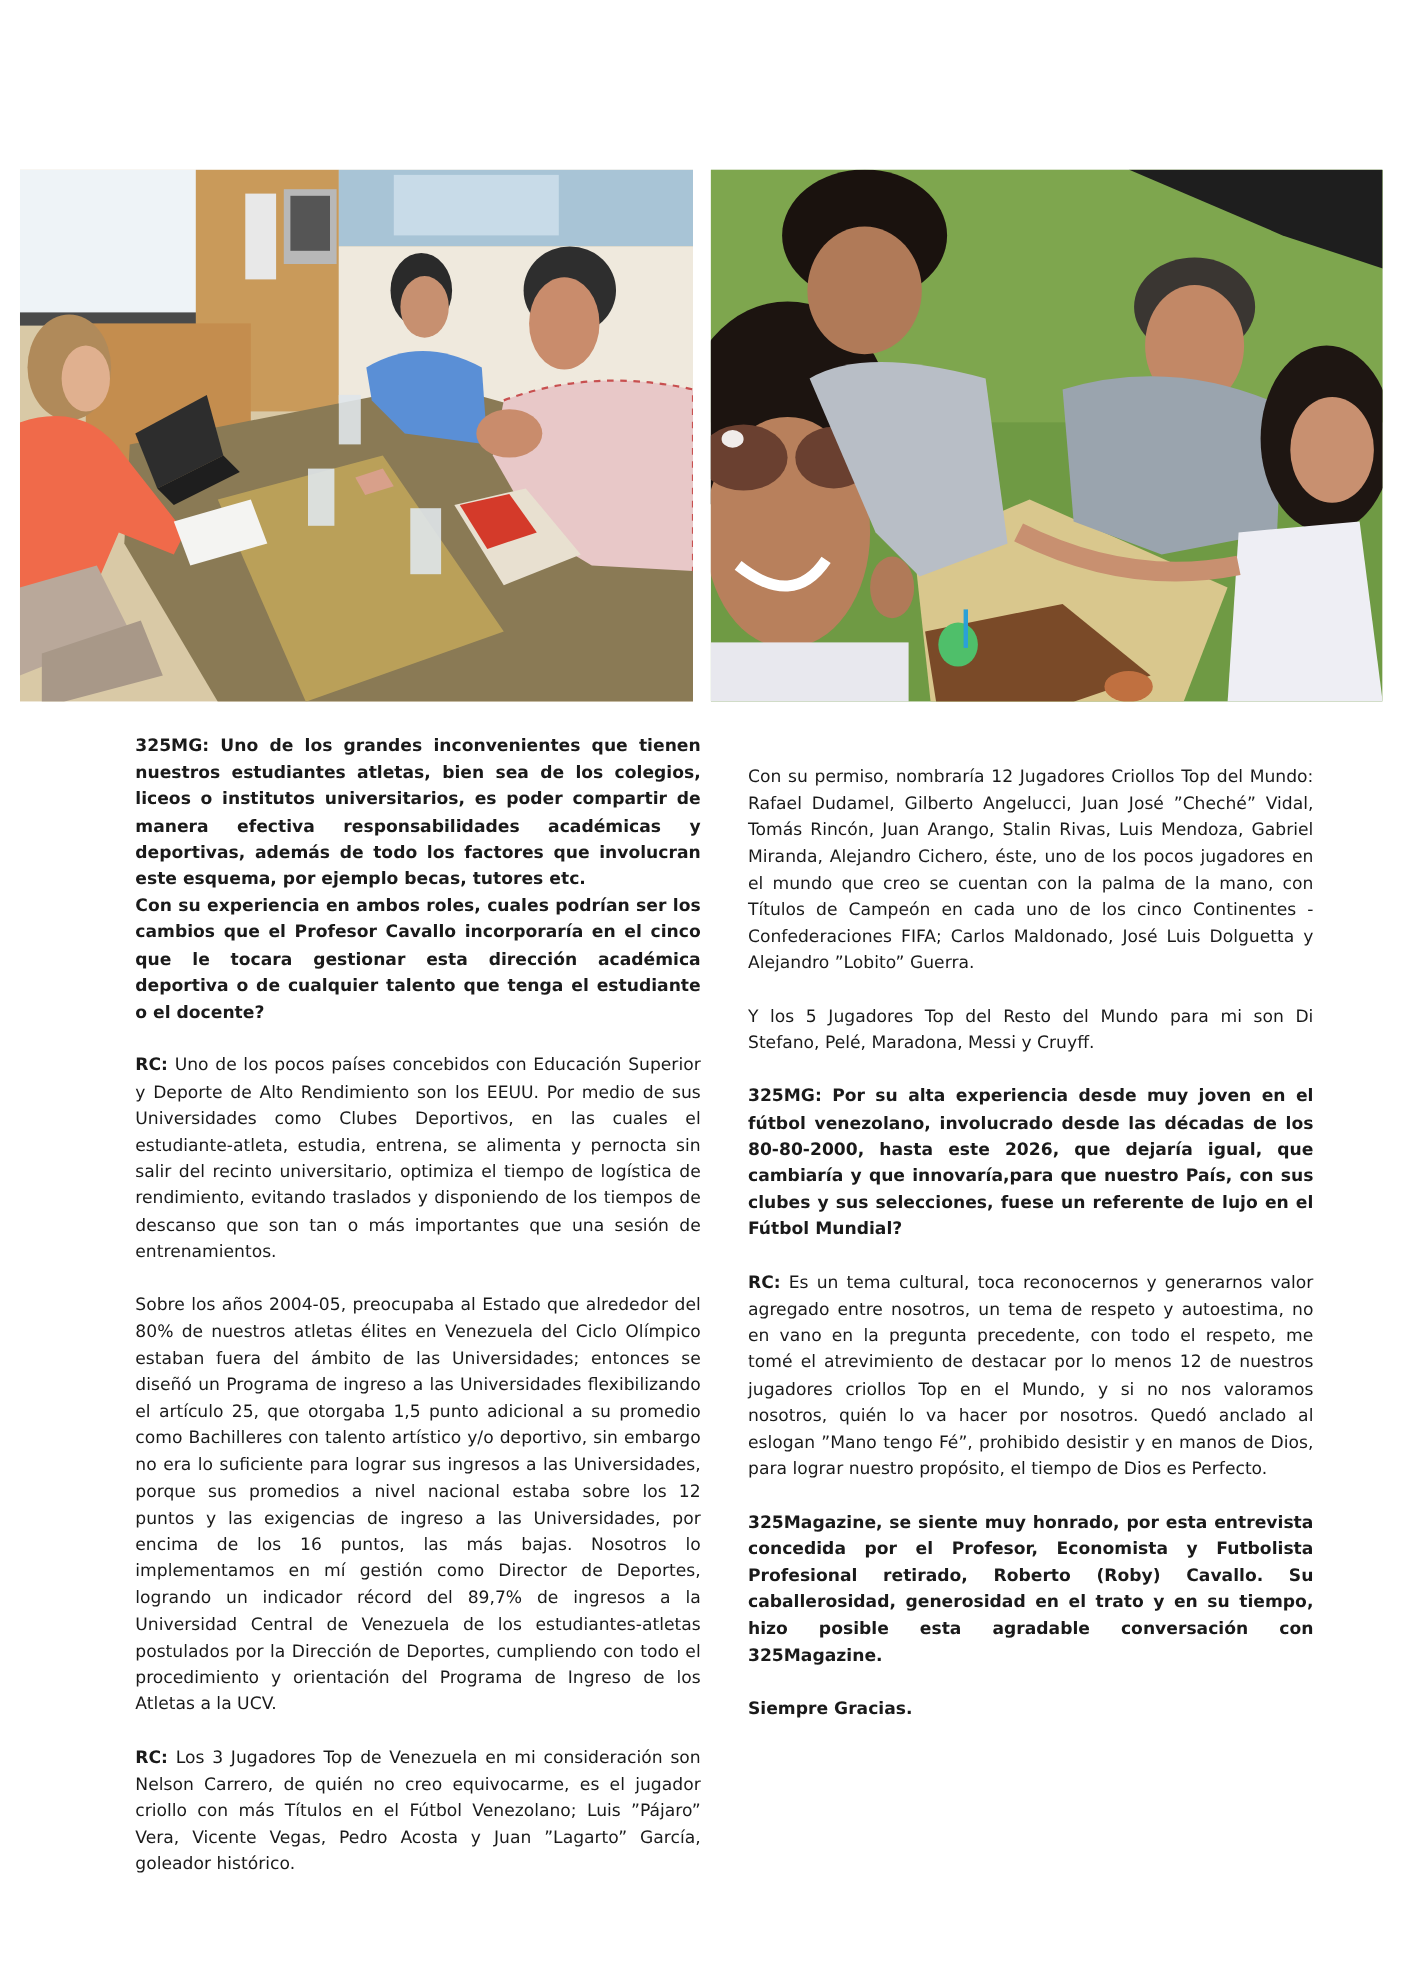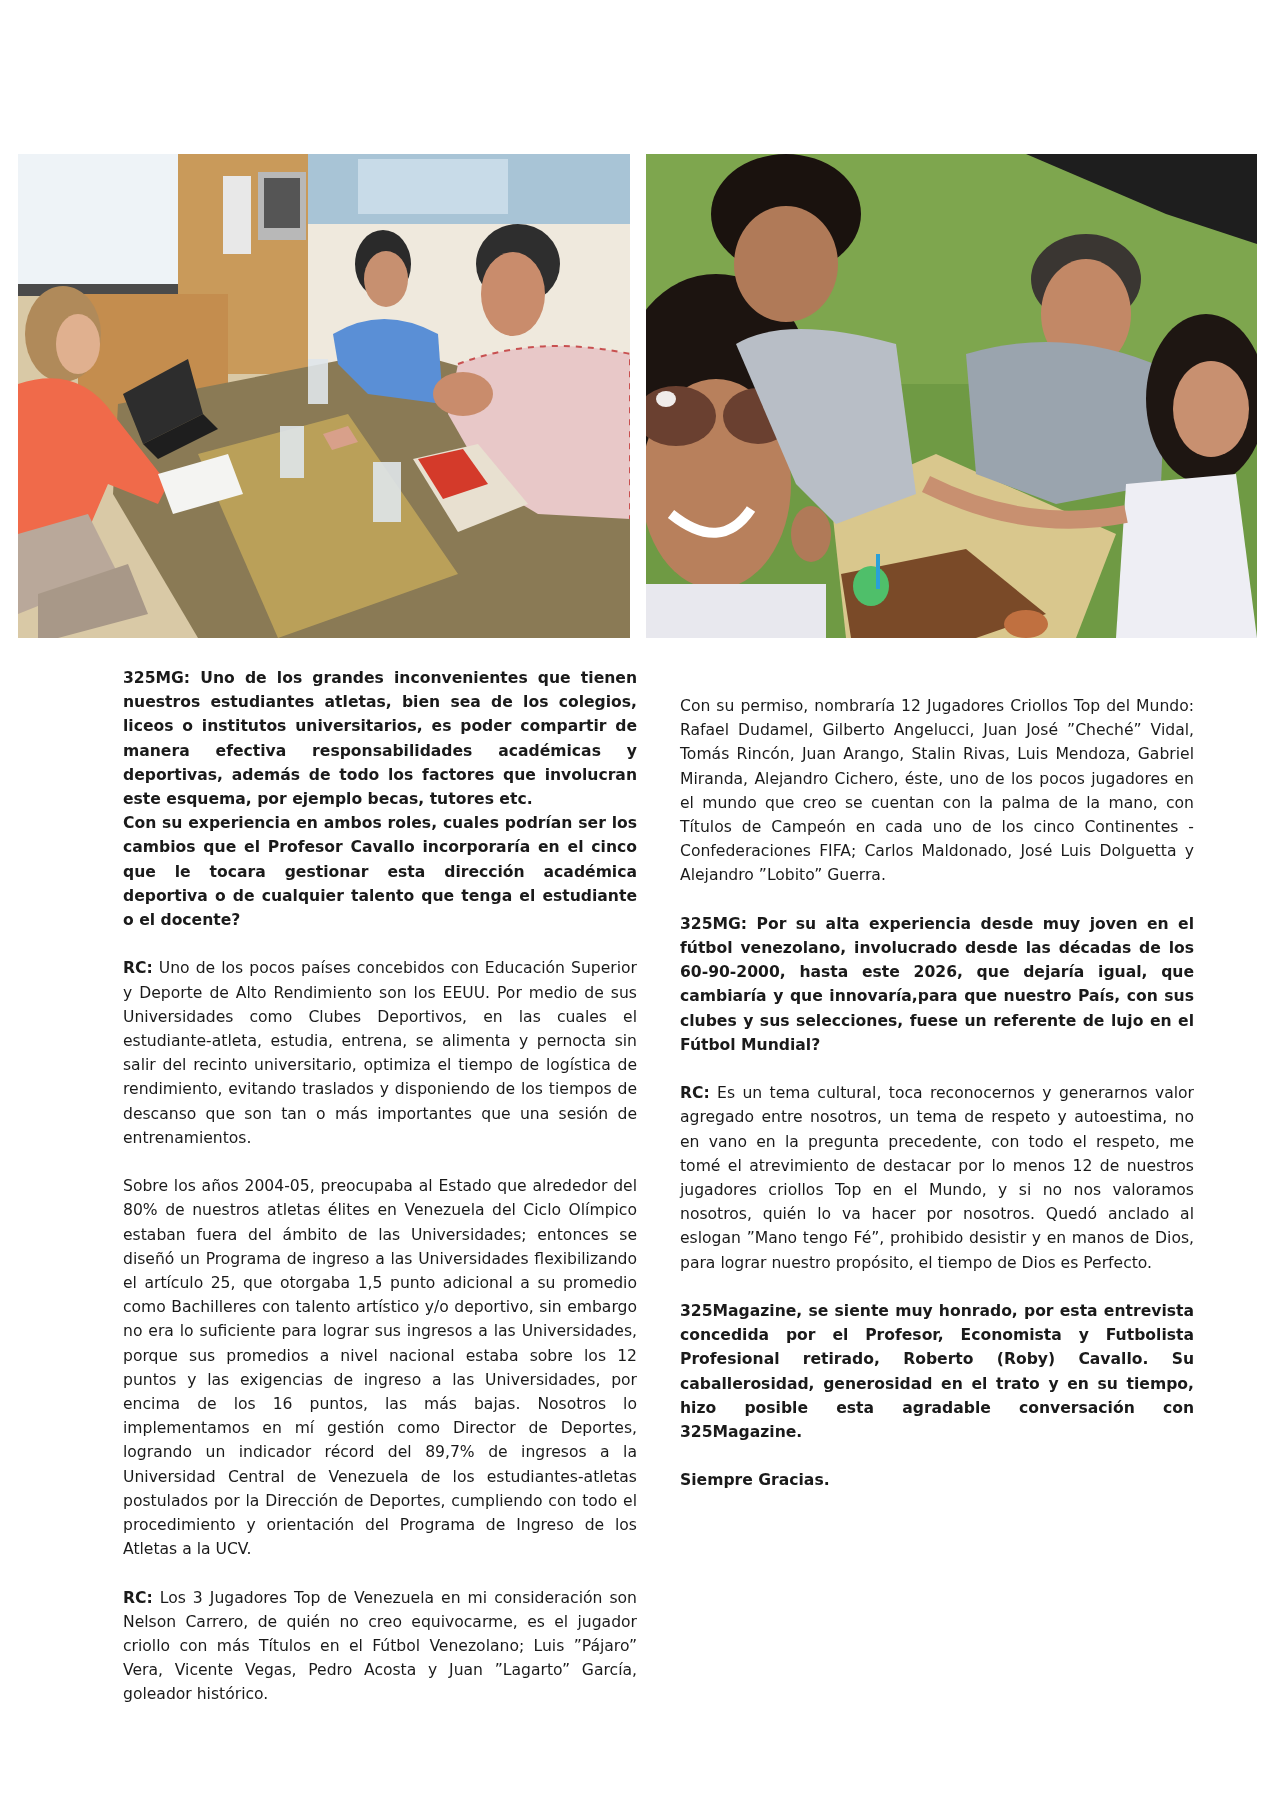--- a/index.html
+++ b/index.html
@@ -125,22 +125,23 @@
   <p class="para">Sobre los años 2004-05, preocupaba al Estado que alrededor del 80% de nuestros atletas élites en Venezuela del Ciclo Olímpico estaban fuera del ámbito de las Universidades; entonces se diseñó un Programa de ingreso a las Universidades flexibilizando el artículo 25, que otorgaba 1,5 punto adicional a su promedio como Bachilleres con talento artístico y/o deportivo, sin embargo no era lo suficiente para lograr sus ingresos a las Universidades, porque sus promedios a nivel nacional estaba sobre los 12 puntos y las exigencias de ingreso a las Universidades, por encima de los 16 puntos, las más bajas. Nosotros lo implementamos en mí gestión como Director de Deportes, logrando un indicador récord del 89,7% de ingresos a la Universidad Central de Venezuela de los estudiantes-atletas postulados por la Dirección de Deportes, cumpliendo con todo el procedimiento y orientación del Programa de Ingreso de los Atletas a la UCV.</p>
 
 
   <p class="para">
     <span class="label">RC:</span><span> Los 3 Jugadores Top de Venezuela en mi consideración son Nelson Carrero, de quién no creo equivocarme, es el jugador criollo con más Títulos en el Fútbol Venezolano; Luis ”Pájaro” Vera, Vicente Vegas, Pedro Acosta y Juan ”Lagarto” García, goleador histórico.</span>
   </p>
 </div>
 
 <div class="column col-right">
   <p class="para">Con su permiso, nombraría 12 Jugadores Criollos Top del Mundo: Rafael Dudamel, Gilberto Angelucci, Juan José ”Cheché” Vidal, Tomás Rincón, Juan Arango, Stalin Rivas, Luis Mendoza, Gabriel Miranda, Alejandro Cichero, éste, uno de los pocos jugadores en el mundo que creo se cuentan con la palma de la mano, con Títulos de Campeón en cada uno de los cinco Continentes - Confederaciones FIFA; Carlos Maldonado, José Luis Dolguetta y Alejandro ”Lobito” Guerra.</p>
+  <p class="para">Y los 5 Jugadores Top del Resto del Mundo para mi son Di Stefano, Pelé, Maradona, Messi y Cruyff.</p>
 
-  <p class="para q">325MG: Por su alta experiencia desde muy joven en el fútbol venezolano, involucrado desde las décadas de los 60-90-2000, hasta este 2026, que dejaría igual, que cambiaría y que innovaría,para que nuestro País, con sus clubes y sus selecciones, fuese un referente de lujo en el Fútbol Mundial?</p>
+  <p class="para q">325MG: Por su alta experiencia desde muy joven en el fútbol venezolano, involucrado desde las décadas de los 80-80-2000, hasta este 2026, que dejaría igual, que cambiaría y que innovaría,para que nuestro País, con sus clubes y sus selecciones, fuese un referente de lujo en el Fútbol Mundial?</p>
 
   <p class="para">
     <span class="label">RC:</span><span> Es un tema cultural, toca reconocernos y generarnos valor agregado entre nosotros, un tema de respeto y autoestima, no en vano en la pregunta precedente, con todo el respeto, me tomé el atrevimiento de destacar por lo menos 12 de nuestros jugadores criollos Top en el Mundo, y si no nos valoramos nosotros, quién lo va hacer por nosotros. Quedó anclado al eslogan ”Mano tengo Fé”, prohibido desistir y en manos de Dios, para lograr nuestro propósito, el tiempo de Dios es Perfecto.</span>
   </p>
 
   <p class="para q">325Magazine, se siente muy honrado, por esta entrevista concedida por el Profesor, Economista y Futbolista Profesional retirado, Roberto (Roby) Cavallo. Su caballerosidad, generosidad en el trato y en su tiempo, hizo posible esta agradable conversación con 325Magazine.</p>
   <p class="para q">Siempre Gracias.</p>
 </div>
 
 </body></html>

